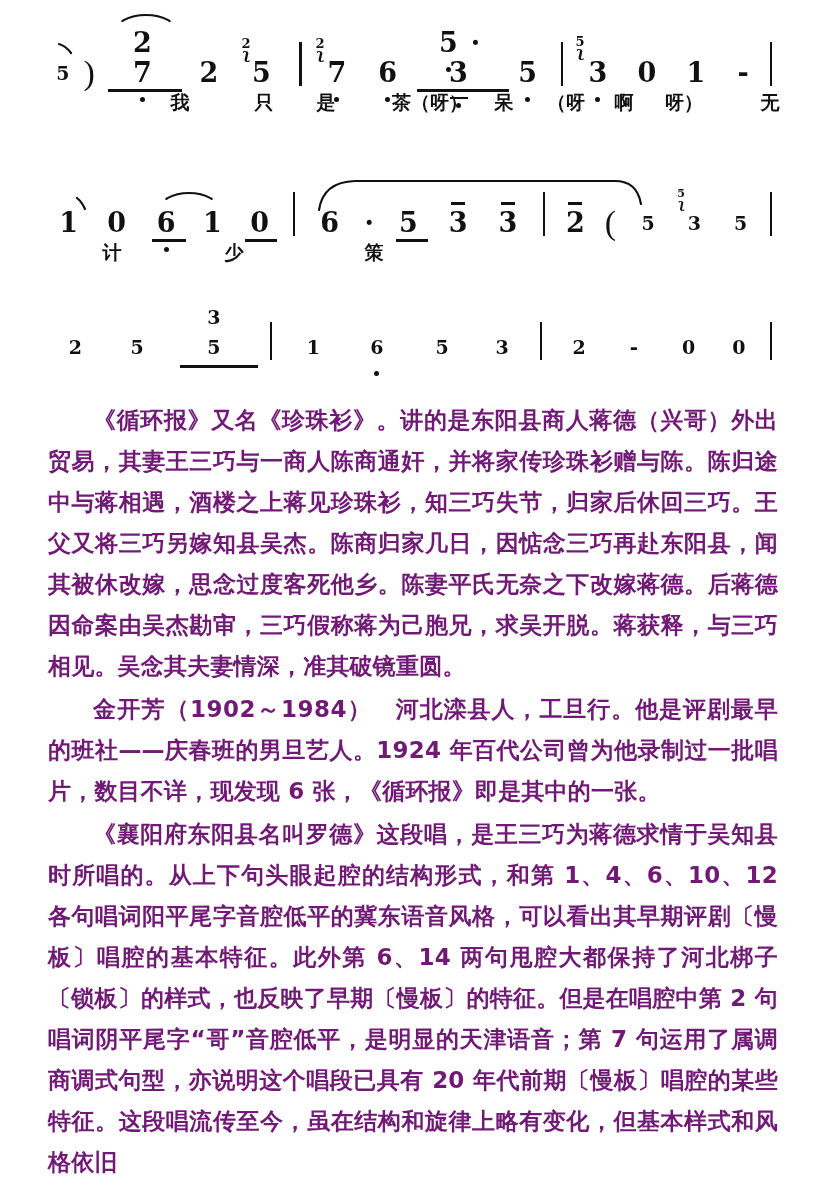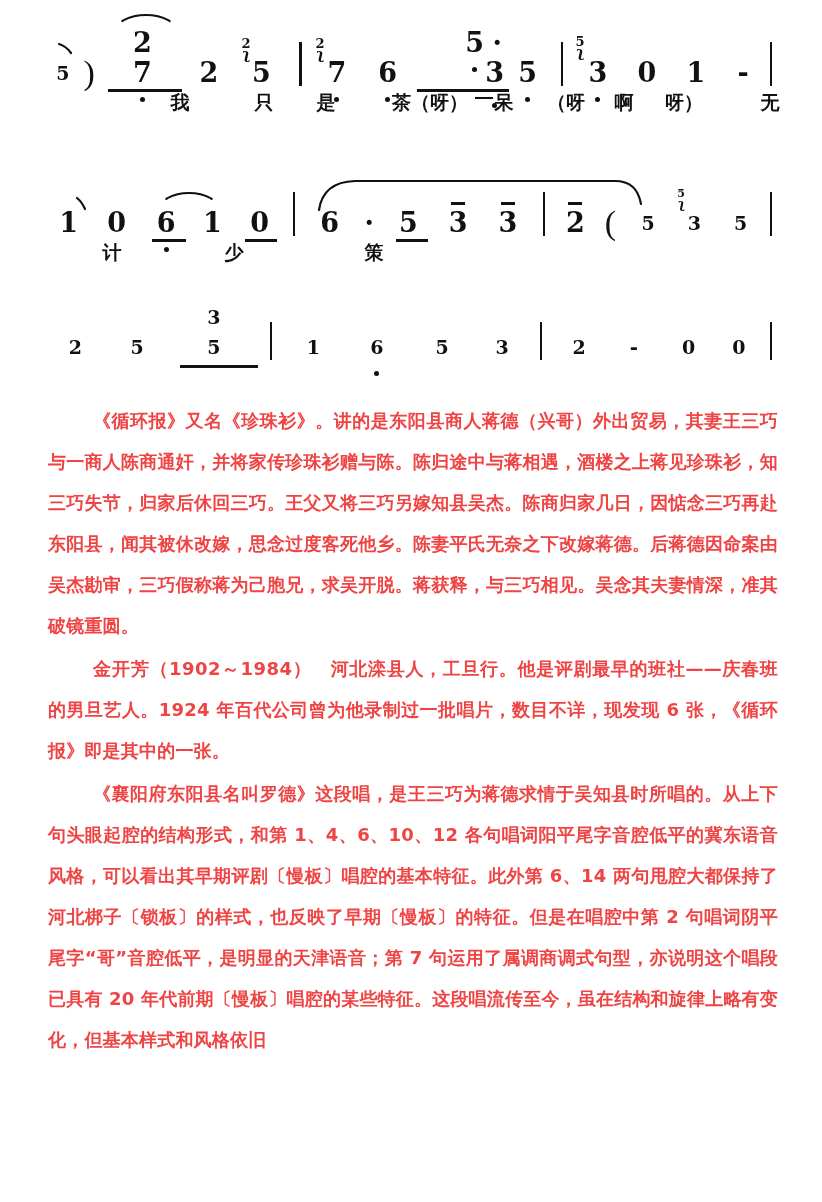--- a/index.html
+++ b/index.html
@@ -180,27 +180,27 @@
     white-space: nowrap;
   }
 
   
   .body-text {
     padding: 0 44px 0 48px;
     box-sizing: border-box;
   }
   .para {
     font-family: "DejaVu Sans", "Liberation Sans", sans-serif;
-    font-size: 18px;
+    font-size: 23px;
     line-height: 41px;
     text-align: justify;
     text-align-last: left;
     margin: 0 0 2px 0;
     letter-spacing: 0.2px;
-    color: #ef4444;
+    color: #701a75;
     font-weight: 600;
   }
   .para.indent { text-indent: 45px; }
   .bio-name {
     font-weight: 900;
     letter-spacing: 0.5px;
   }
 </style>
 </head>
 <body>
@@ -248,21 +248,21 @@
 
         <span class="cell" style="width:58px;position:relative;">
           <span class="grace" style="left:4px;top:-20px;">2<span class="hook">ʅ</span></span>
           <span class="num oct-low">7</span>
         </span>
 
         <span class="cell" style="width:58px">
           <span class="num oct-low">6</span>
         </span>
 
-        <span class="cell" style="width:104px;position:relative;text-align:right;">
+        <span class="cell" style="width:104px;position:relative;">
           <span style="display:inline-block;width:34px;position:relative;">
             <span class="num oct-low">5</span>
           </span><span style="display:inline-block;width:20px;position:relative;">
             <span class="dot-sep">·</span>
           </span><span style="display:inline-block;width:40px;position:relative;">
             <span class="num oct-low oct-low2">3</span>
             <span style="position:absolute;left:50%;margin-left:-9px;bottom:-11px;width:18px;height:2px;background:#111;"></span>
           </span>
           <span class="beam" style="left:4px;width:92px;bottom:-4px;"></span>
         </span>

